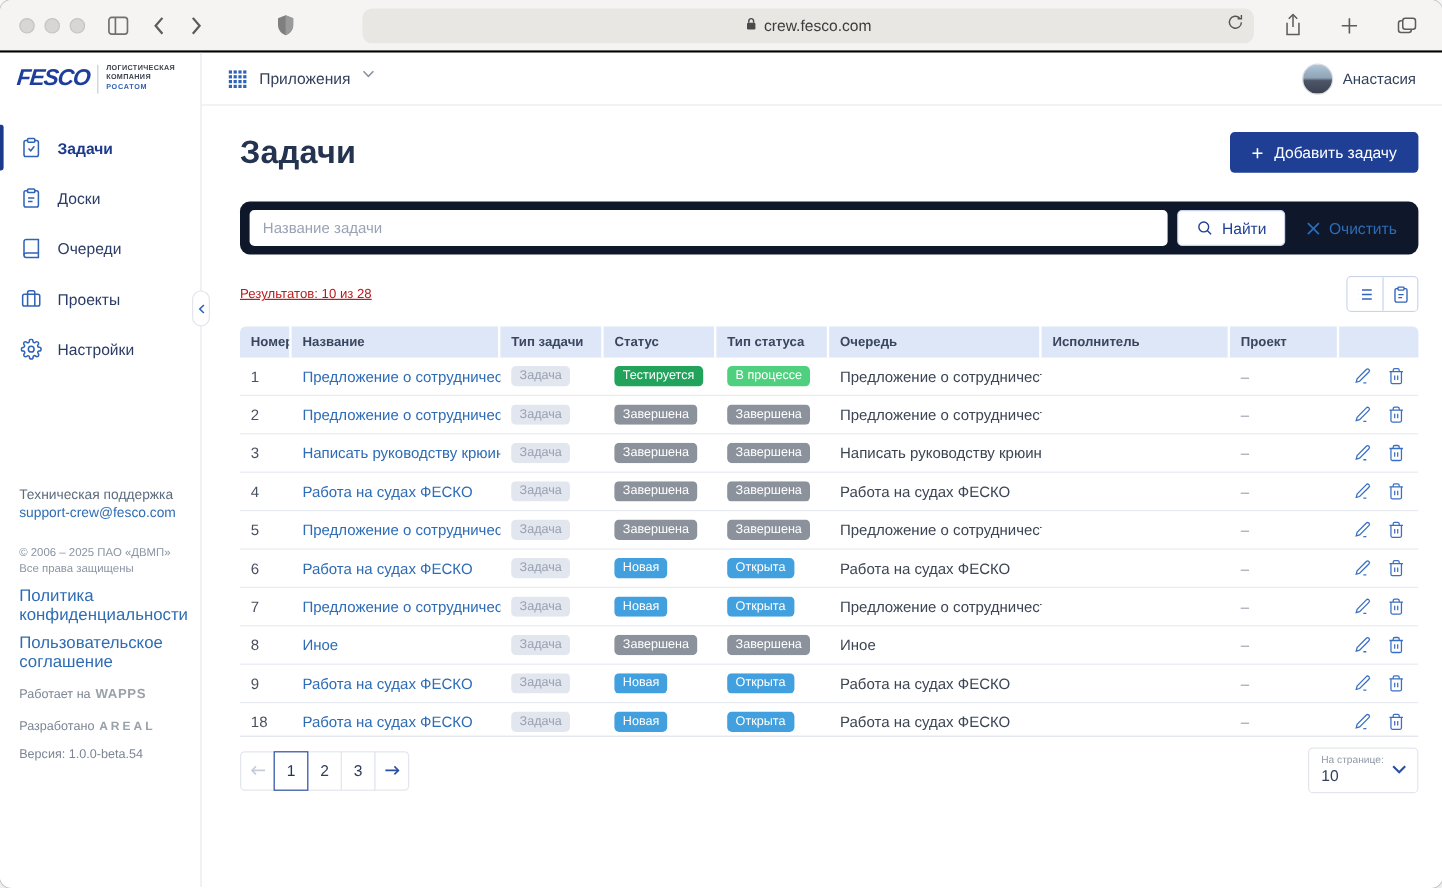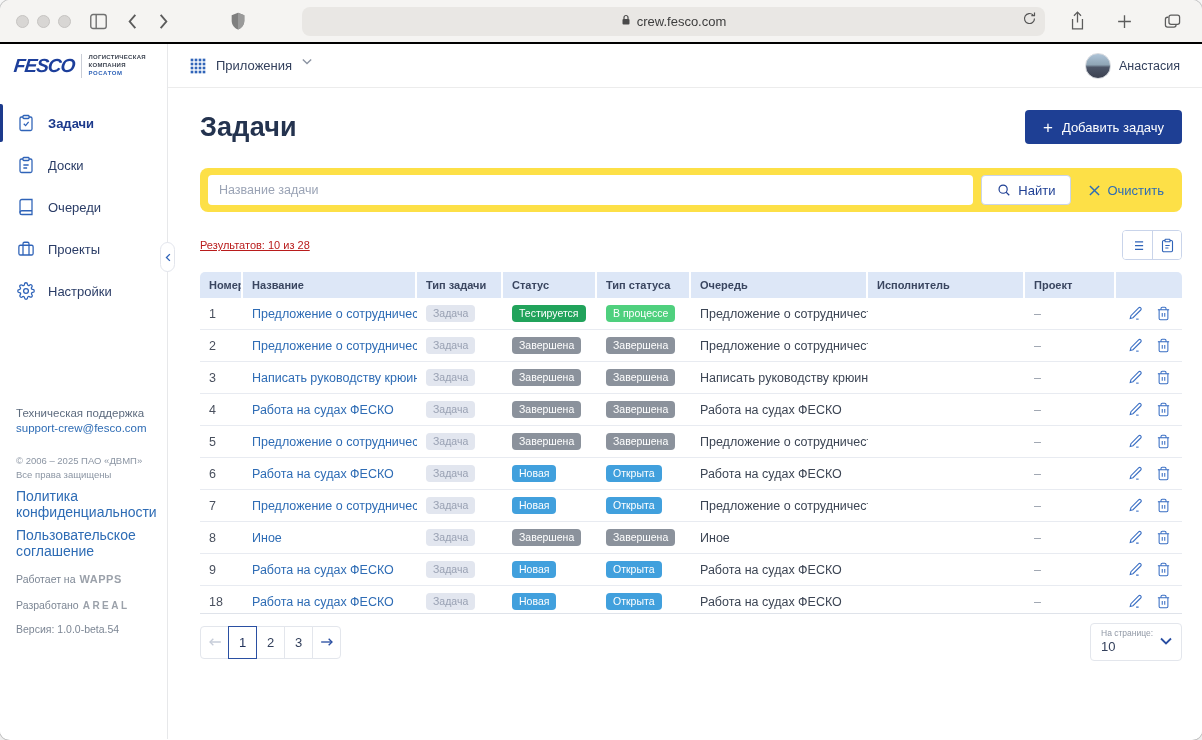--- a/index.html
+++ b/index.html
@@ -57,21 +57,21 @@
   .avatar { width:26px; height:26px; border-radius:50%; background:linear-gradient(180deg,#aec4d8 0%,#8fa5b5 45%,#4d5668 55%,#3c4150 100%); border:1px solid #d6d9de; }
   .user .name { font-size:12.5px; color:#33405c; }
 
   main { flex:1; padding:22px 20px 0 32px; position:relative; }
   .title-row { display:flex; align-items:center; justify-content:space-between; }
   .page-title { font-size:27px; font-weight:700; color:#24334f; letter-spacing:.2px; }
   .add-btn { background:#1e3f94; color:#fff; border:none; border-radius:4px; height:34px; padding:0 18px;
              font-size:13px; font-family:inherit; display:flex; align-items:center; gap:9px; cursor:pointer; }
   .add-btn .plus { font-size:17px; font-weight:400; line-height:1; }
 
-  .search-panel { margin-top:24px; background:#fde047; border-radius:8px; padding:7px 8px; display:flex; align-items:center; gap:8px; }
+  .search-panel { margin-top:24px; background:#0f172a; border-radius:8px; padding:7px 8px; display:flex; align-items:center; gap:8px; }
   .search-input { flex:1; height:30px; border:none; border-radius:4px; background:#fff; padding:0 11px; font-size:12.5px; color:#33405c; font-family:inherit; outline:none; }
   .search-input::placeholder { color:#9aa3b5; }
   .find-btn { height:30px; background:#fff; border:1px solid #c9d4ea; border-radius:4px; padding:0 15px; color:#1e3f94;
               font-size:13px; font-family:inherit; display:flex; align-items:center; gap:7px; cursor:pointer; }
   .clear-btn { height:30px; background:none; border:none; padding:0 10px; color:#2e6cb5; font-size:13px; font-family:inherit;
                display:flex; align-items:center; gap:7px; cursor:pointer; }
 
   .results-row { margin-top:18px; display:flex; align-items:center; justify-content:space-between; }
   .results-text { font-size:11px; color:#b91c1c;text-decoration:underline; }
   .view-toggle { display:flex; border:1px solid #c9d4ea; border-radius:4px; overflow:hidden; }

